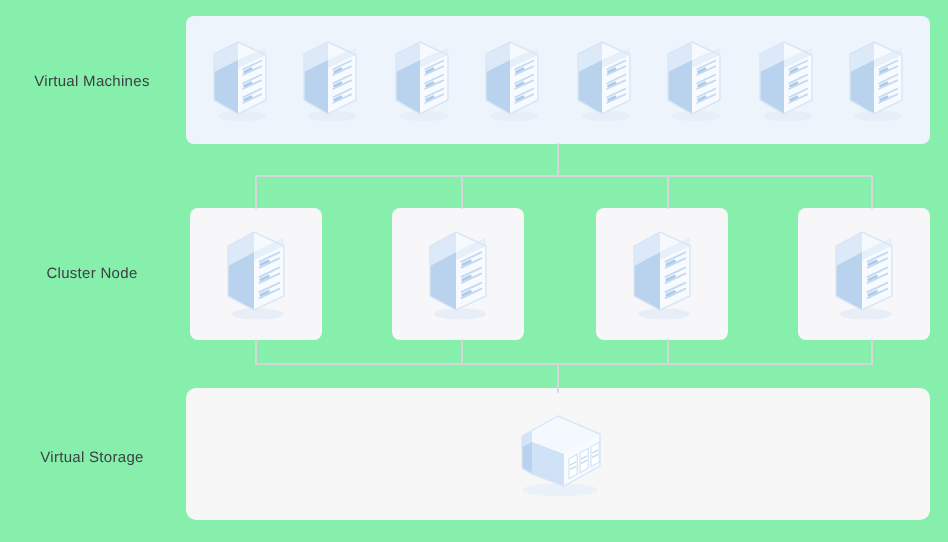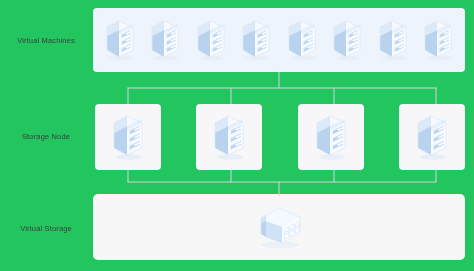--- a/index.html
+++ b/index.html
@@ -8,21 +8,21 @@
     padding: 0;
     background: #ffffff;
   }
   body {
     font-family: "Liberation Sans", "DejaVu Sans", sans-serif;
   }
   #diagram {
     position: relative;
     width: 474px;
     height: 271px;
-    background: #22c55e;
+    background: #86efac;
     overflow: hidden;
   }
 
   
   .row-label {
     position: absolute;
     left: 0;
     width: 92px;
     text-align: center;
     font-size: 7.5px;
@@ -101,21 +101,21 @@
   .node-icon   { width: 38px; height: 52px; display: block; }
   .store-icon  { width: 52px; height: 50px; display: block; }
 </style>
 </head>
 <body>
 
 <div id="diagram">
 
   <div class="row-label" id="label-vm">Virtual Machines</div>
 
-  <div class="row-label" id="label-node">Storage Node</div>
+  <div class="row-label" id="label-node">Cluster Node</div>
 
   <div class="row-label" id="label-storage">Virtual Storage</div>
 
   <div class="vm-band">
 
     <span>
       <svg class="vm-icon" viewBox="0 0 34 46" aria-hidden="true">
         <ellipse cx="18" cy="41" rx="12" ry="2.6" fill="#e7eef7"></ellipse>
         <path d="M4 10 L16 4 L30 10.5 L30 33 L16 40 L4 33 Z" fill="#f6fafe"></path>
         <path d="M4 10 L16 4 L16 13 L4 19 Z" fill="#dce9f8"></path>

